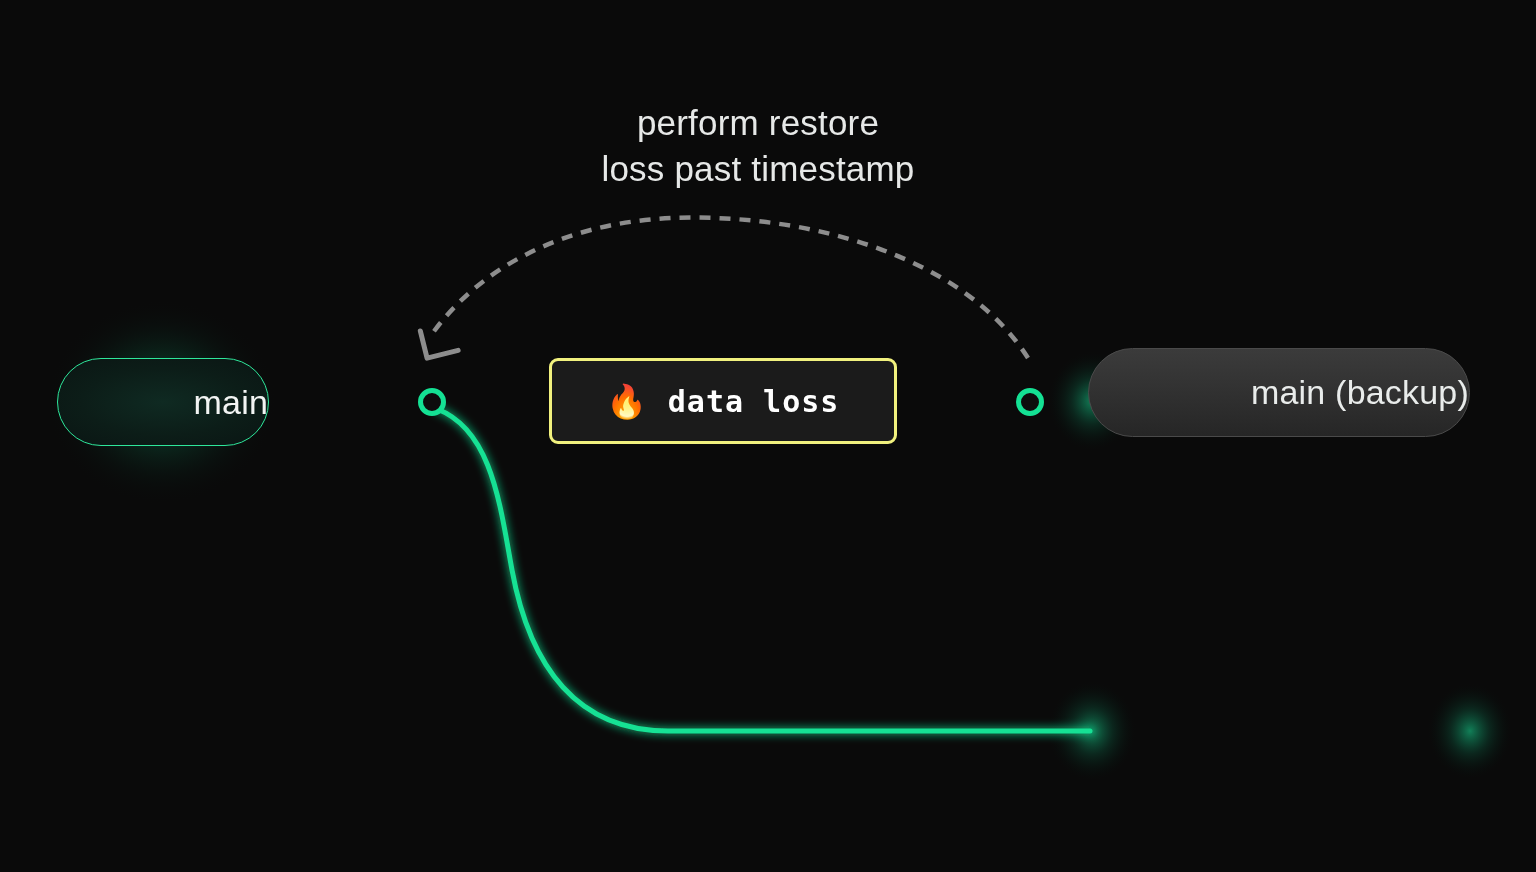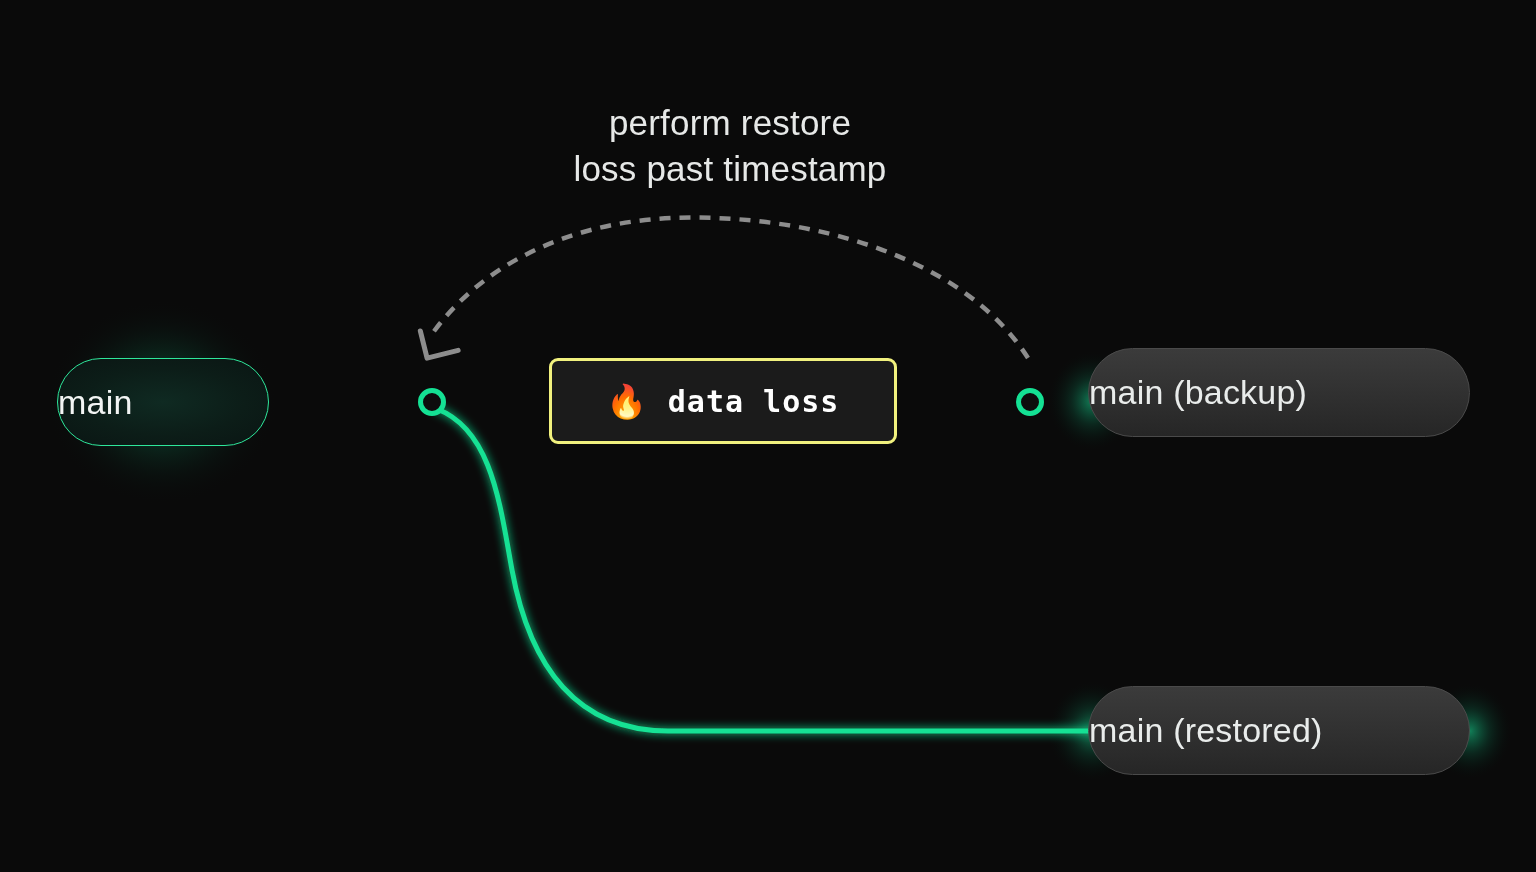--- a/index.html
+++ b/index.html
@@ -23,21 +23,21 @@
     width: 1536px;
     height: 872px;
     pointer-events: none;
   }
 
   
   .node {
     position: absolute;
     display: flex;
     align-items: center;
-    justify-content: flex-start;
+    justify-content: flex-end;
     box-sizing: border-box;
     white-space: nowrap;
   }
 
   .node-main {
     left: 57px;
     top: 358px;
     width: 212px;
     height: 88px;
     border-radius: 44px;
@@ -102,20 +102,21 @@
   .caption {
     position: absolute;
     left: 0;
     top: 100px;
     width: 1460px;
     text-align: center;
     color: #e6e8e7;
     font-size: 35px;
     line-height: 46px;
     letter-spacing: 0.2px;
+    padding-left: 28px;
   }
   .caption div { display: block; }
 </style>
 </head>
 <body>
 
 <div id="stage">
 
   <div class="caption">
     <div>perform restore</div>
@@ -173,22 +174,19 @@
   </svg>
 
   <div class="node node-main">
     <span>main</span>
   </div>
 
   <div class="node node-grey node-backup">
     <span>main (backup)</span>
   </div>
 
-  <div class="node node-grey node-restored">
-    <span>main (restored)</span>
-  </div>
 
   <div class="loss-box">
     <span class="loss-emoji">🔥</span>
     <span class="loss-text">data loss</span>
   </div>
 
 </div>
 
 </body></html>

